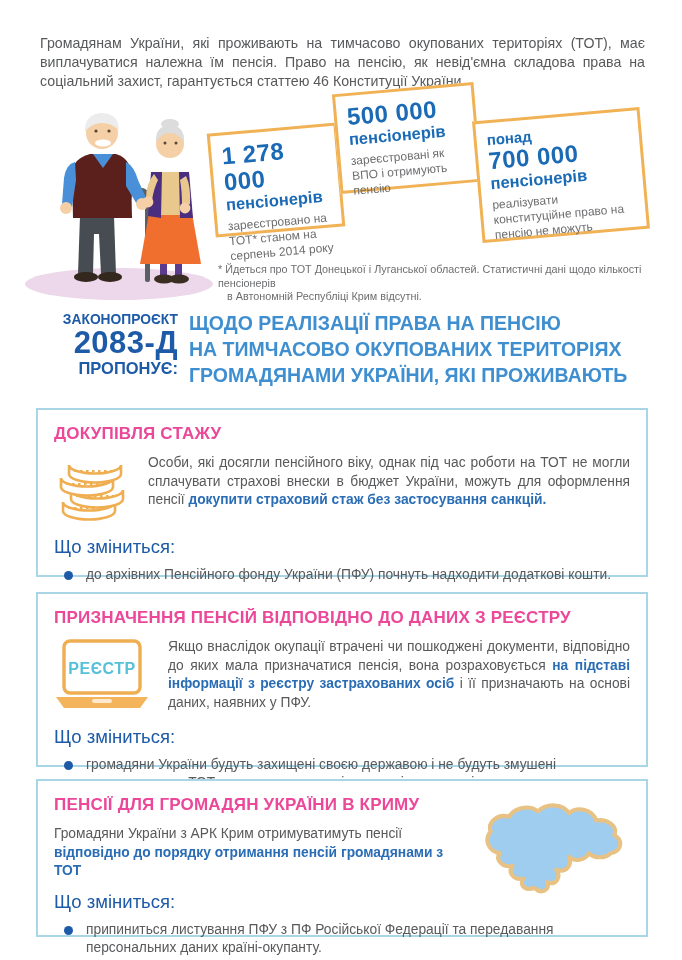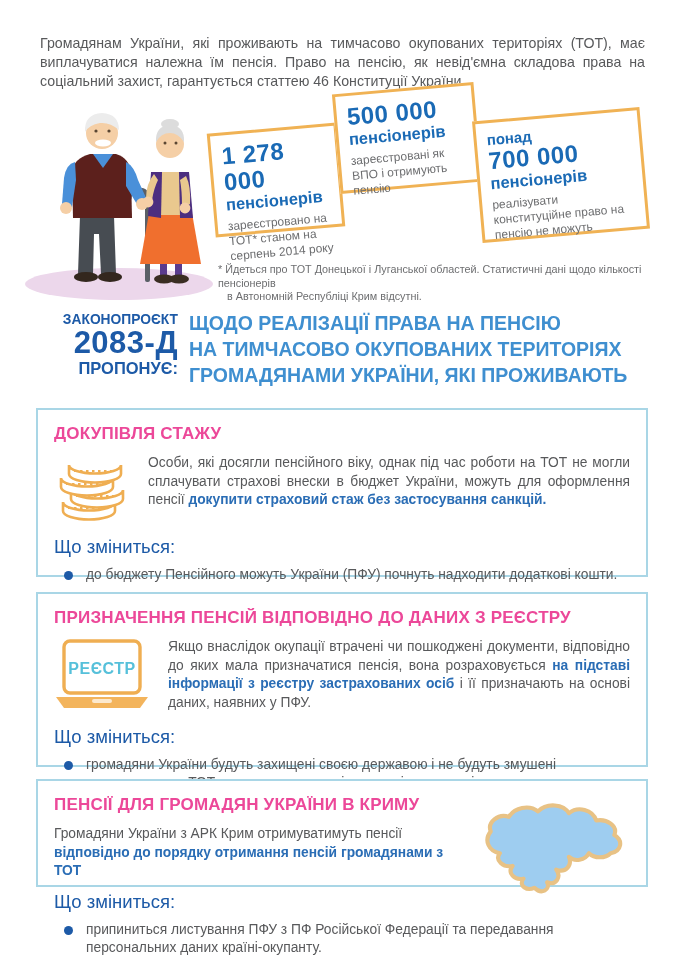--- a/index.html
+++ b/index.html
@@ -39,21 +39,21 @@
   .bill-label .l2{font-size:31px;line-height:32px;letter-spacing:.5px;}
   .bill-label .l3{font-size:16.5px;line-height:19px;}
   .bill-title{margin-left:11px;color:#3f8fd0;font-weight:bold;font-size:19.5px;line-height:26px;padding-top:4px;}
   
   .box{
     position:absolute;left:36px;width:612px;box-sizing:border-box;background:#fff;
     border:2px solid #a9d6e6;padding:12px 16px 8px 16px;
   }
   .box-1{top:408px;height:169px;}
   .box-2{top:592px;height:175px;}
-  .box-3{top:779px;height:108px;}
+  .box-3{top:779px;height:158px;}
   .box-title{font-size:17px;font-weight:bold;color:#ec4899;margin:2px 0 10px 0;letter-spacing:.2px;}
   .box-row{display:flex;align-items:flex-start;}
   .box-icon{flex:0 0 auto;margin-right:18px;}
   .box-text{flex:1;font-size:13.8px;line-height:18.5px;color:#58595b;text-align:justify;margin:0;}
   .bold-blue{color:#2a6db5;font-weight:bold;}
   .changes{font-size:18.5px;font-weight:normal;color:#1d5aa7;margin:10px 0 8px 0;}
   .bullet-row{display:flex;align-items:flex-start;padding-left:10px;margin-top:2px;}
   .bullet-dot{flex:0 0 9px;width:9px;height:9px;border-radius:50%;background:#1d5aa7;margin:5px 13px 0 0;}
   .bullet-text{font-size:13.8px;line-height:18px;color:#58595b;margin:0;}
   .box-3 .box-text{text-align:left;width:405px;flex:none;}
@@ -168,21 +168,21 @@
           </g>
         </svg>
       </div>
       <p class="box-text">
         <span>Особи, які досягли пенсійного віку, однак під час роботи на ТОТ не могли сплачувати страхові внески в бюджет України, можуть для оформлення пенсії </span><span class="bold-blue">докупити страховий стаж без застосування санкцій.</span><span></span>
       </p>
     </div>
     <div class="changes">Що зміниться:</div>
     <div class="bullet-row">
       <span class="bullet-dot"></span>
-      <p class="bullet-text">до бюджету Пенсійного можуть України (ПФУ) почнуть надходити додаткові кошти.</p>
+      <p class="bullet-text">до архівних Пенсійного фонду України (ПФУ) почнуть надходити додаткові кошти.</p>
     </div>
   </section>
 
   <section class="box box-2">
     <h2 class="box-title">ПРИЗНАЧЕННЯ ПЕНСІЙ ВІДПОВІДНО ДО ДАНИХ З РЕЄСТРУ</h2>
     <div class="box-row">
       <div class="box-icon">
         <svg width="96" height="74" viewBox="0 0 96 74">
           <rect x="10" y="3" width="76" height="52" rx="6" fill="#fff" stroke="#efae52" stroke-width="3.4"></rect>
           <text x="48" y="36" text-anchor="middle" font-family="Liberation Sans, sans-serif" font-size="16" font-weight="bold" fill="#56c0da" letter-spacing="0.5">РЕЄСТР</text>

